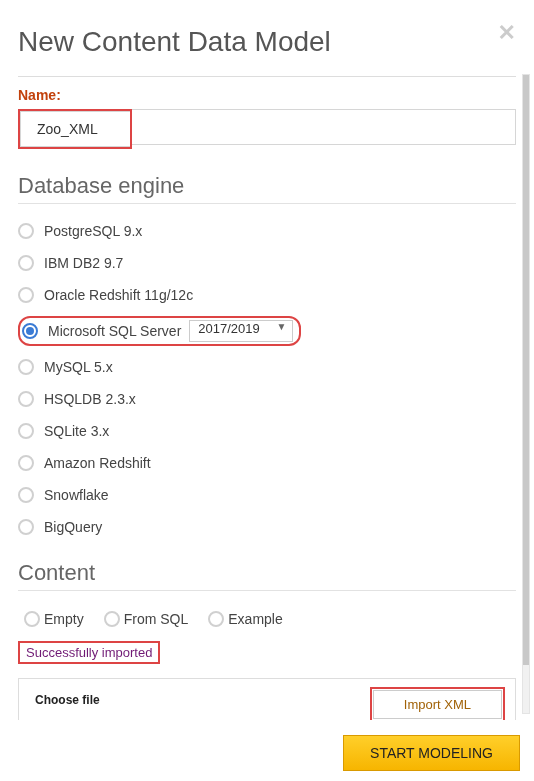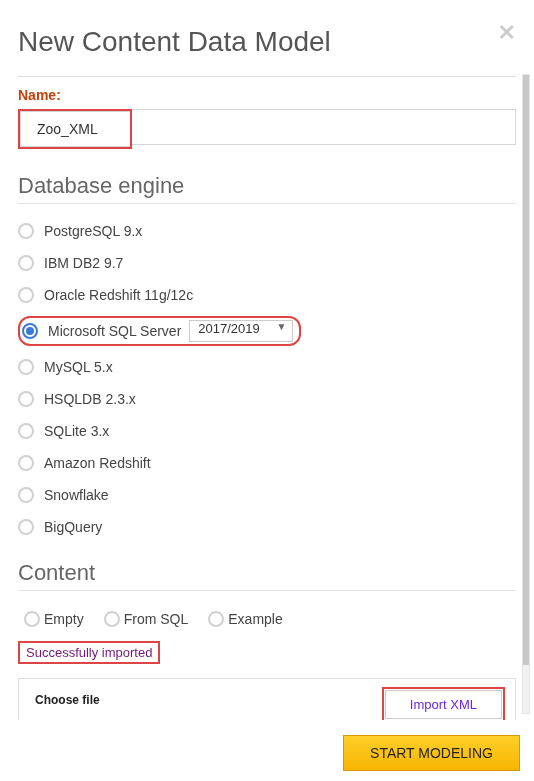--- a/index.html
+++ b/index.html
@@ -158,24 +158,24 @@
     .file-panel .panel-title {
       font-weight: 600;
       font-size: 12px;
       margin-bottom: 24px;
       color: #222;
     }
     .import-btn {
       position: absolute;
       top: 10px;
       right: 12px;
-      color: #6d28d9;
+      color: #a16207;
       border: 1px solid #ccc;
       background: #fff;
-      padding: 6px 24px;
+      padding: 6px 30px;
       font-size: 13px;
     }
     .import-btn-wrap {
       position: absolute;
       top: 8px;
       right: 10px;
       padding: 1px;
     }
     .scrollbar {
       position: absolute;

